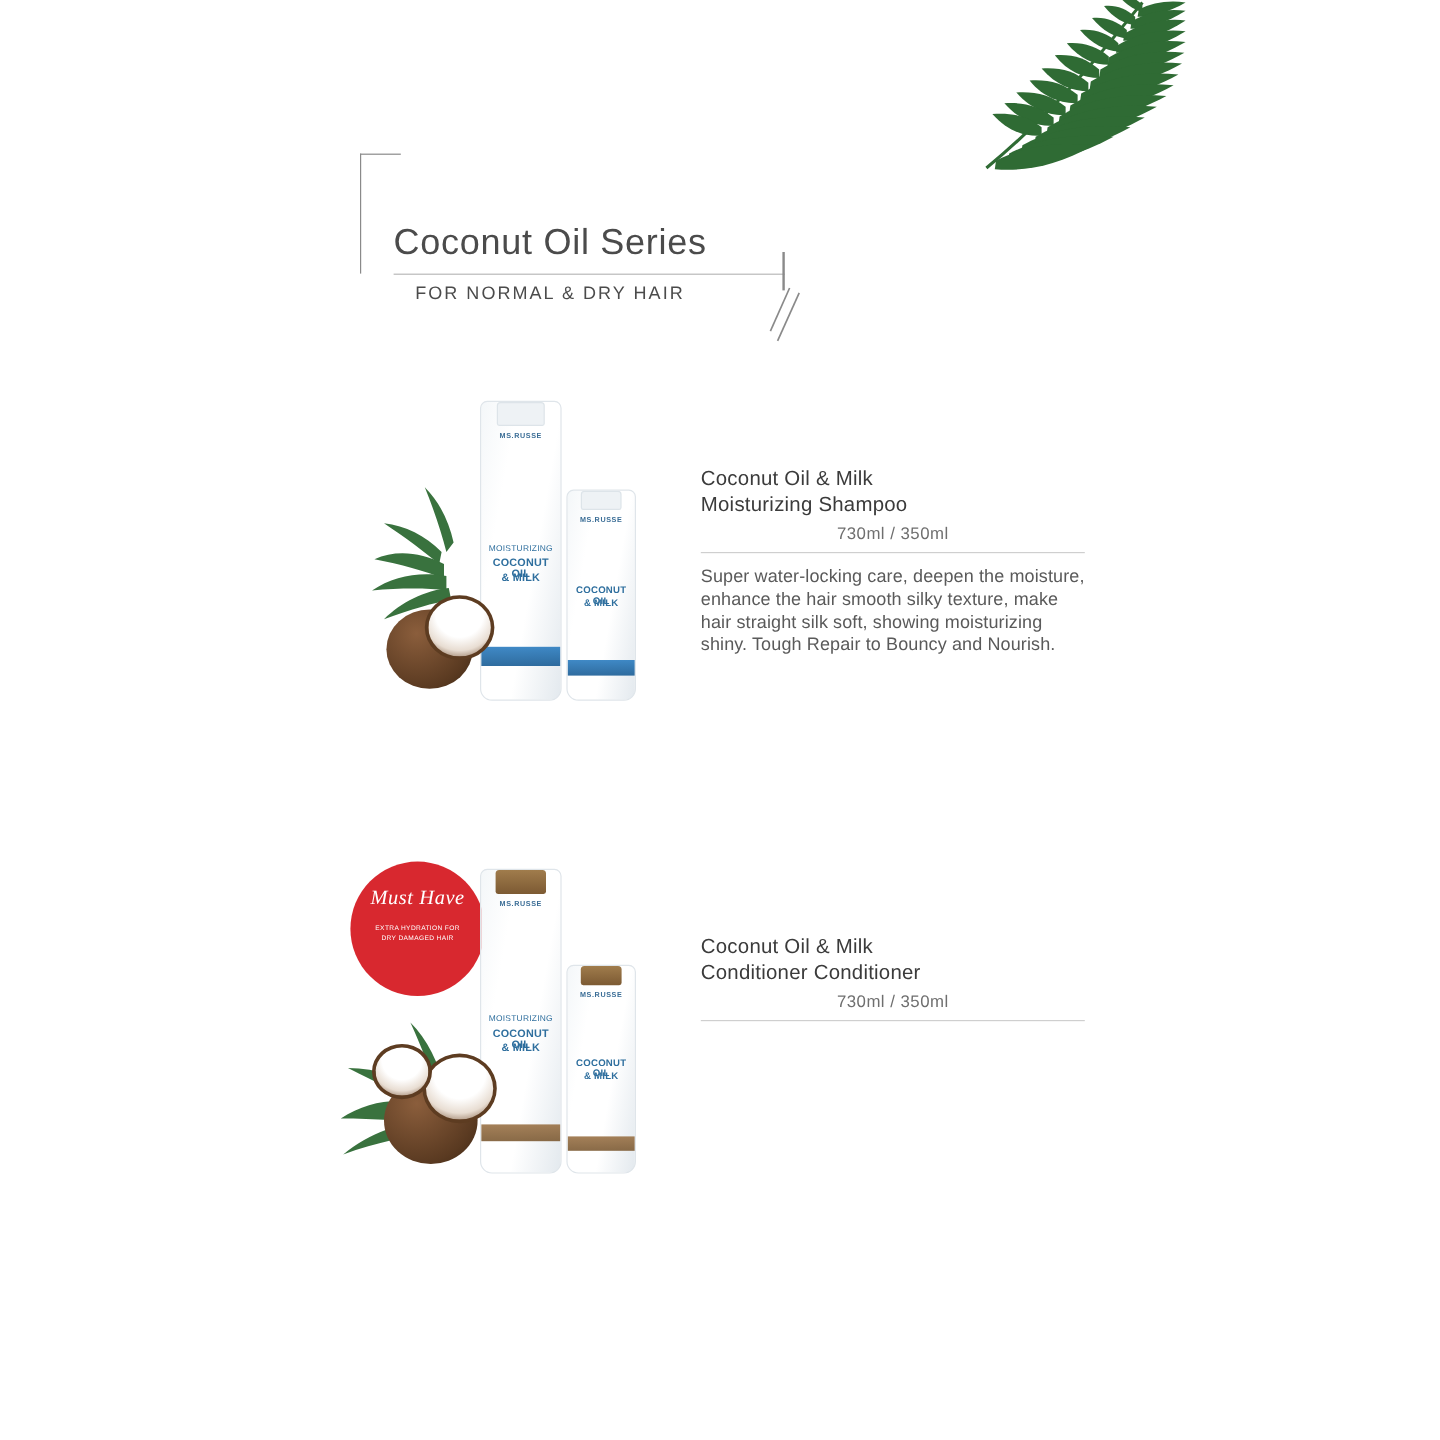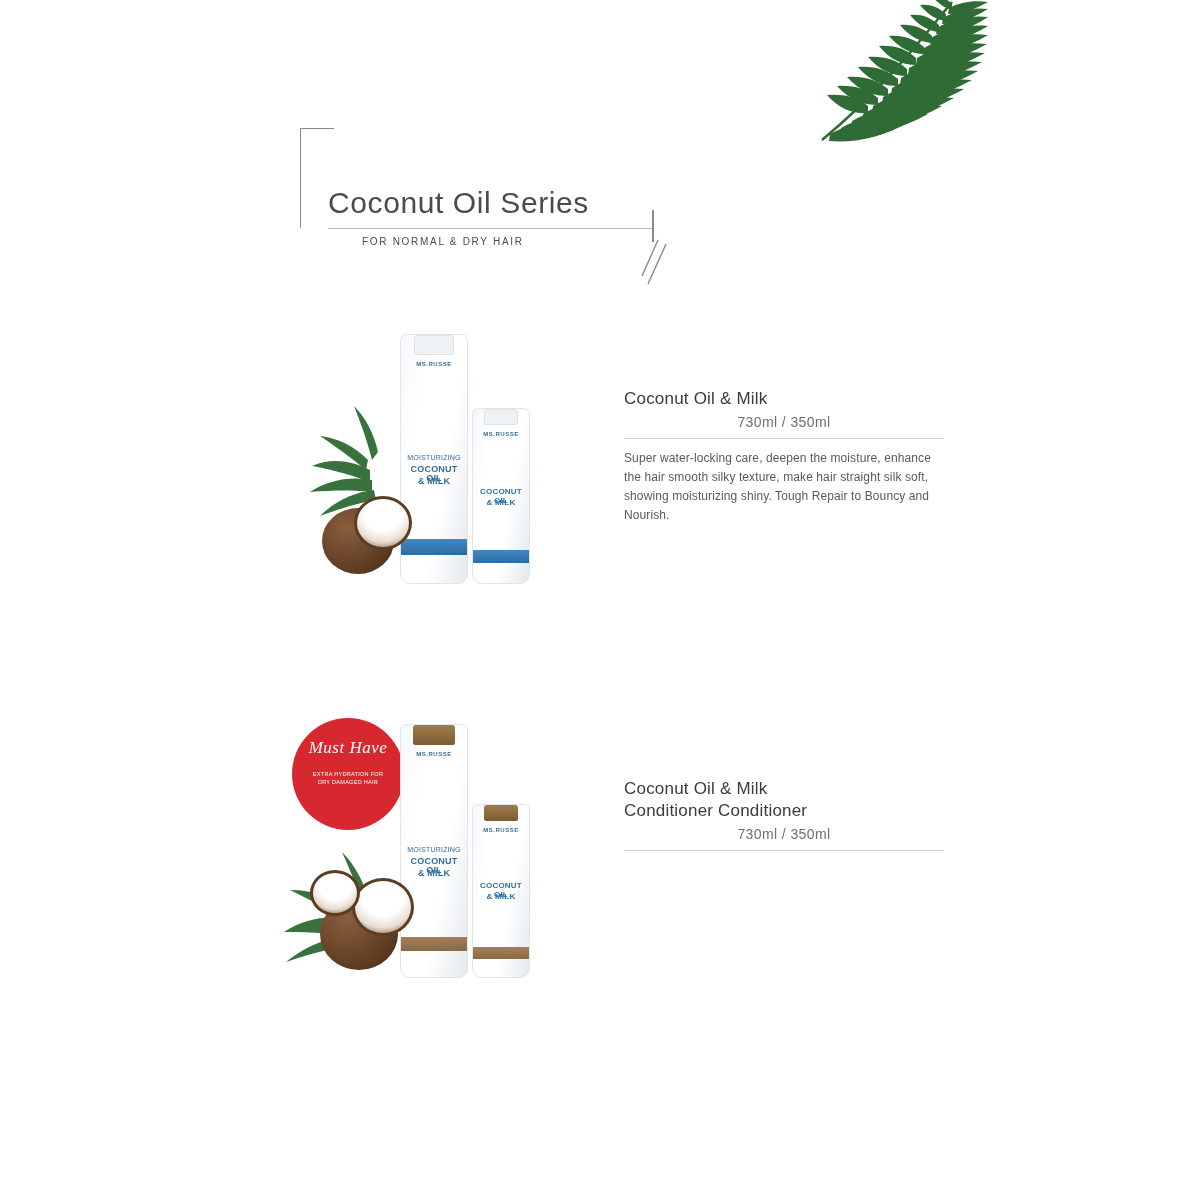--- a/index.html
+++ b/index.html
@@ -56,23 +56,23 @@
   .series-rule {
     position: absolute;
     left: 28px;
     top: 100px;
     width: 326px;
     height: 1px;
     background: #b9b9b9;
   }
   .series-sub {
     position: absolute;
-    left: 62px;
+    left: 46px;
     top: 108px;
-    font-size: 10px;
+    font-size: 15px;
     letter-spacing: 1.7px;
     color: #4b4b4b;
     white-space: nowrap;
     font-weight: 400;
   }
   .title-slashes {
     position: absolute;
     left: 340px;
     top: 110px;
     width: 40px;
@@ -99,21 +99,20 @@
     left: 0;
     top: 0;
     width: 330px;
     height: 290px;
   }
 
   .text-col {
     position: absolute;
     left: 334px;
     width: 320px;
-    margin-left: 40px;
   }
   .text-col-1 { top: 68px; }
   .text-col-2 { top: 78px; }
 
   .p-name {
     font-size: 17px;
     line-height: 22px;
     color: #3b3b3b;
     letter-spacing: 0.2px;
     font-weight: 400;
@@ -126,21 +125,21 @@
     letter-spacing: 0.4px;
     text-align: center;
   }
   .p-rule {
     width: 100%;
     height: 1px;
     background: #cfcfcf;
     margin: 8px 0 10px 0;
   }
   .p-desc {
-    font-size: 12px;
+    font-size: 15px;
     line-height: 19px;
     color: #5a5a5a;
     letter-spacing: 0.1px;
     margin: 0;
   }
 
   
   .bottle {
     position: absolute;
     background: linear-gradient(100deg, #f4f7f9 0%, #ffffff 28%, #ffffff 62%, #e3e9ee 100%);
@@ -313,20 +312,21 @@
         <div class="bottle-label" style="top:89px; font-size:8px; font-weight:bold;">&amp; MILK</div>
         <div class="blue-band" style="bottom:20px; height:13px;"></div>
       </div>
 
       <div class="coconut" style="left:72px; top:188px; width:72px; height:66px;"></div>
       <div class="coco-half" style="left:104px; top:176px; width:58px; height:54px;"></div>
     </div>
 
     <div class="text-col text-col-1">
       <div class="p-name">Coconut Oil &amp; Milk</div>
+      <div class="p-name">Moisturizing Shampoo</div>
       <div class="p-size">730ml / 350ml</div>
       <div class="p-rule"></div>
       <p class="p-desc">Super water-locking care, deepen the moisture, enhance the hair smooth silky texture, make hair straight silk soft, showing moisturizing shiny. Tough Repair to Bouncy and Nourish.</p>
     </div>
   </div>
 
   <div class="product product-2">
 
     <div class="art">
 

